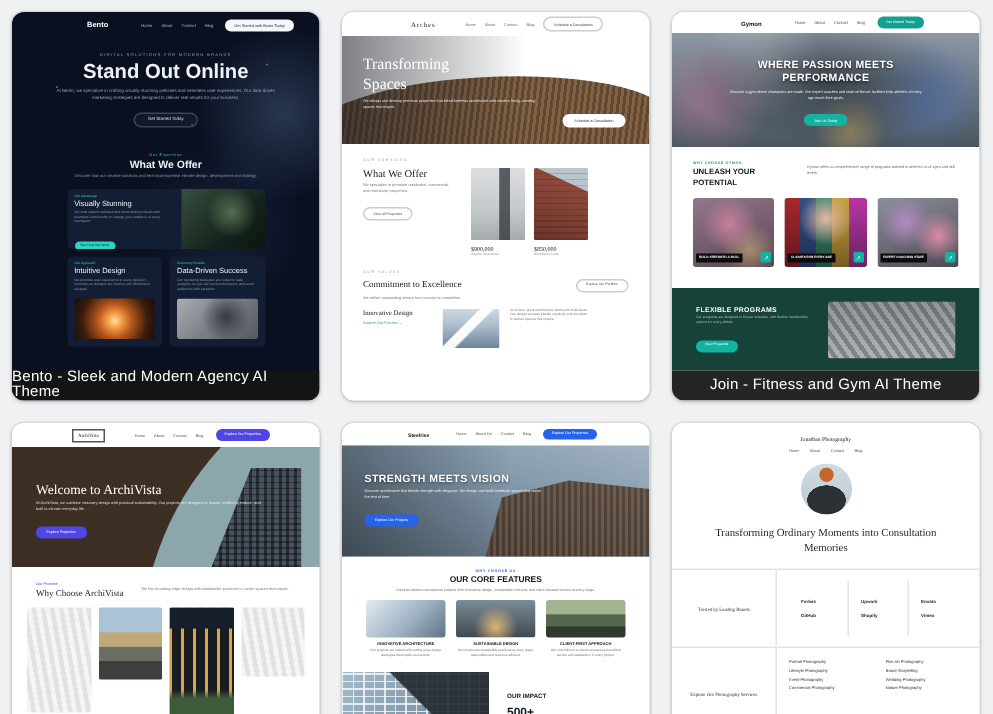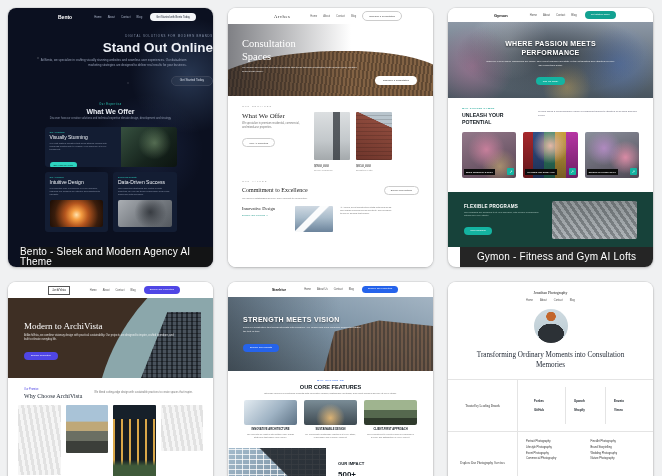--- a/index.html
+++ b/index.html
@@ -4,41 +4,41 @@
 <style>
   * { margin:0; padding:0; box-sizing:border-box; }
   html,body { width:662px; height:476px; }
   body { background:#f0f1f2; overflow:hidden; position:relative;
          font-family:"Liberation Sans",sans-serif; }
 
   .tile { position:absolute; width:205px; height:259px; background:#fff;
           border-radius:8px; overflow:hidden;
           box-shadow:0 1px 3px rgba(0,0,0,.2), 0 0 0 1px rgba(0,0,0,.05); }
   .shot { position:absolute; inset:0; }
-  .cap { position:absolute; left:12px; right:0; bottom:0; height:20px; z-index:9;
+  .cap { position:absolute; left:0; right:0; bottom:0; height:20px; z-index:9;
          background:rgba(20,20,20,.93); color:#fff; display:flex;
          align-items:center; justify-content:center;
          font:10px/1 "Liberation Sans",sans-serif; letter-spacing:.2px;margin-top:32px; }
 
   .pill { display:inline-block; border-radius:99px; line-height:1.2; white-space:nowrap; }
 
   
   .b-shot { background:#0b1020; color:#e6eaf2; }
   .b-shot::before { content:""; position:absolute; inset:0; pointer-events:none;
     background:
       radial-gradient(circle at 88% 26%, rgba(140,190,255,.22), transparent 22%),
       radial-gradient(circle at 68% 55%, rgba(110,150,255,.12), transparent 28%),
       radial-gradient(1.5px 1.5px at 30px 50px, rgba(255,255,255,.6), transparent 60%),
       radial-gradient(1.5px 1.5px at 170px 35px, rgba(255,255,255,.55), transparent 60%),
       radial-gradient(1.5px 1.5px at 120px 75px, rgba(255,255,255,.4), transparent 60%); }
   .b-hdr { position:relative; z-index:2; display:flex; align-items:center; padding:5px 12px 0 50px; }
   .b-logo { font-size:5px; font-weight:bold; color:#fff; }
   .b-nav { display:flex; gap:6px; margin-left:22px; font-size:2.8px; color:#a7b0c4; }
   .b-hcta { background:#f4f6f9; color:#1a2233; font-size:2.6px; padding:2.5px 6px; margin-left:8px; }
-  .b-hero { position:relative; z-index:2; text-align:right; margin-top:13px; }
+  .b-hero { position:relative; z-index:2; text-align:center; margin-top:13px; }
   .b-eyebrow { font-size:2.8px; letter-spacing:.8px; color:#8e9ab2; }
   .b-title { font-size:13.5px; font-weight:600; color:#eef1f7; margin-top:2px; }
   .b-body { font-size:3px; color:#98a2b8; width:152px; margin:3px auto 0; line-height:1.55; }
   .b-btn { margin-top:5px; border:1px solid #3a4459; color:#d8dee9; font-size:3px;
            padding:2.5px 8px; border-radius:6px; background:rgba(255,255,255,.04); }
   .b-offer { position:relative; z-index:2; text-align:center; margin-top:17px; }
   .b-oeyebrow { font-size:2.6px; color:#2dd4bf; letter-spacing:.5px; }
   .b-otitle { font-size:7px; font-weight:600; color:#eef1f7; margin-top:1.5px; }
   .b-obody { font-size:2.7px; color:#8d97ac; width:126px; margin:2px auto 0; line-height:1.5; }
   .b-cards { position:relative; z-index:2; width:132px; margin:6px auto 0; }
@@ -311,21 +311,21 @@
         <span>Home</span>
         <span>About</span>
         <span>Contact</span>
         <span>Blog</span>
       </span>
       <span class="pill a-hcta">Schedule a Consultation</span>
     </div>
     <div class="a-hero">
       <div class="a-htext">
         <div class="a-htitle">
-          <div>Consultation</div>
+          <div>Transforming</div>
           <div>Spaces</div>
         </div>
         <div class="a-hbody">We design and develop premium properties that blend timeless architecture with modern living, creating spaces that inspire.</div>
       </div>
       <span class="pill a-hbtn">Schedule a Consultation</span>
     </div>
     <div class="a-sect">
       <div class="a-eyebrow">OUR SERVICES</div>
       <div class="a-srow">
         <div class="a-scol">
@@ -411,39 +411,39 @@
     </div>
     <div class="g-programs">
       <div>
         <div class="g-ptitle">FLEXIBLE PROGRAMS</div>
         <div class="g-pbody">Our programs are designed to fit your schedule, with flexible membership options for every athlete.</div>
         <span class="pill g-pbtn">View Programs</span>
       </div>
       <div class="g-pimg"></div>
     </div>
   </div>
-  <div class="cap">Gymon - Fitness and Gym AI Lofts</div>
+  <div class="cap">Join - Fitness and Gym AI Theme</div>
 </div>
 
 <div class="tile" style="left:8px;top:282px">
   <div class="shot">
     <div class="v-hdr">
       <span class="v-logo">ArchiVista</span>
       <span class="v-nav">
         <span>Home</span>
         <span>About</span>
         <span>Contact</span>
         <span>Blog</span>
       </span>
       <span class="pill v-hcta">Explore Our Properties</span>
     </div>
     <div class="v-hero">
       <div class="v-tower"></div>
       <div class="v-htext">
-        <div class="v-htitle">Modern to ArchiVista</div>
+        <div class="v-htitle">Welcome to ArchiVista</div>
         <div class="v-hbody">At ArchiVista, we combine visionary design with practical sustainability. Our projects are designed to inspire, crafted to endure, and built to elevate everyday life.</div>
         <span class="pill v-hbtn">Explore Properties</span>
       </div>
     </div>
     <div class="v-promise">
       <div>
         <div class="v-eyebrow">Our Promise</div>
         <div class="v-ptitle">Why Choose ArchiVista</div>
       </div>
       <div class="v-pbody">We blend cutting-edge design with sustainable practices to create spaces that inspire.</div>

